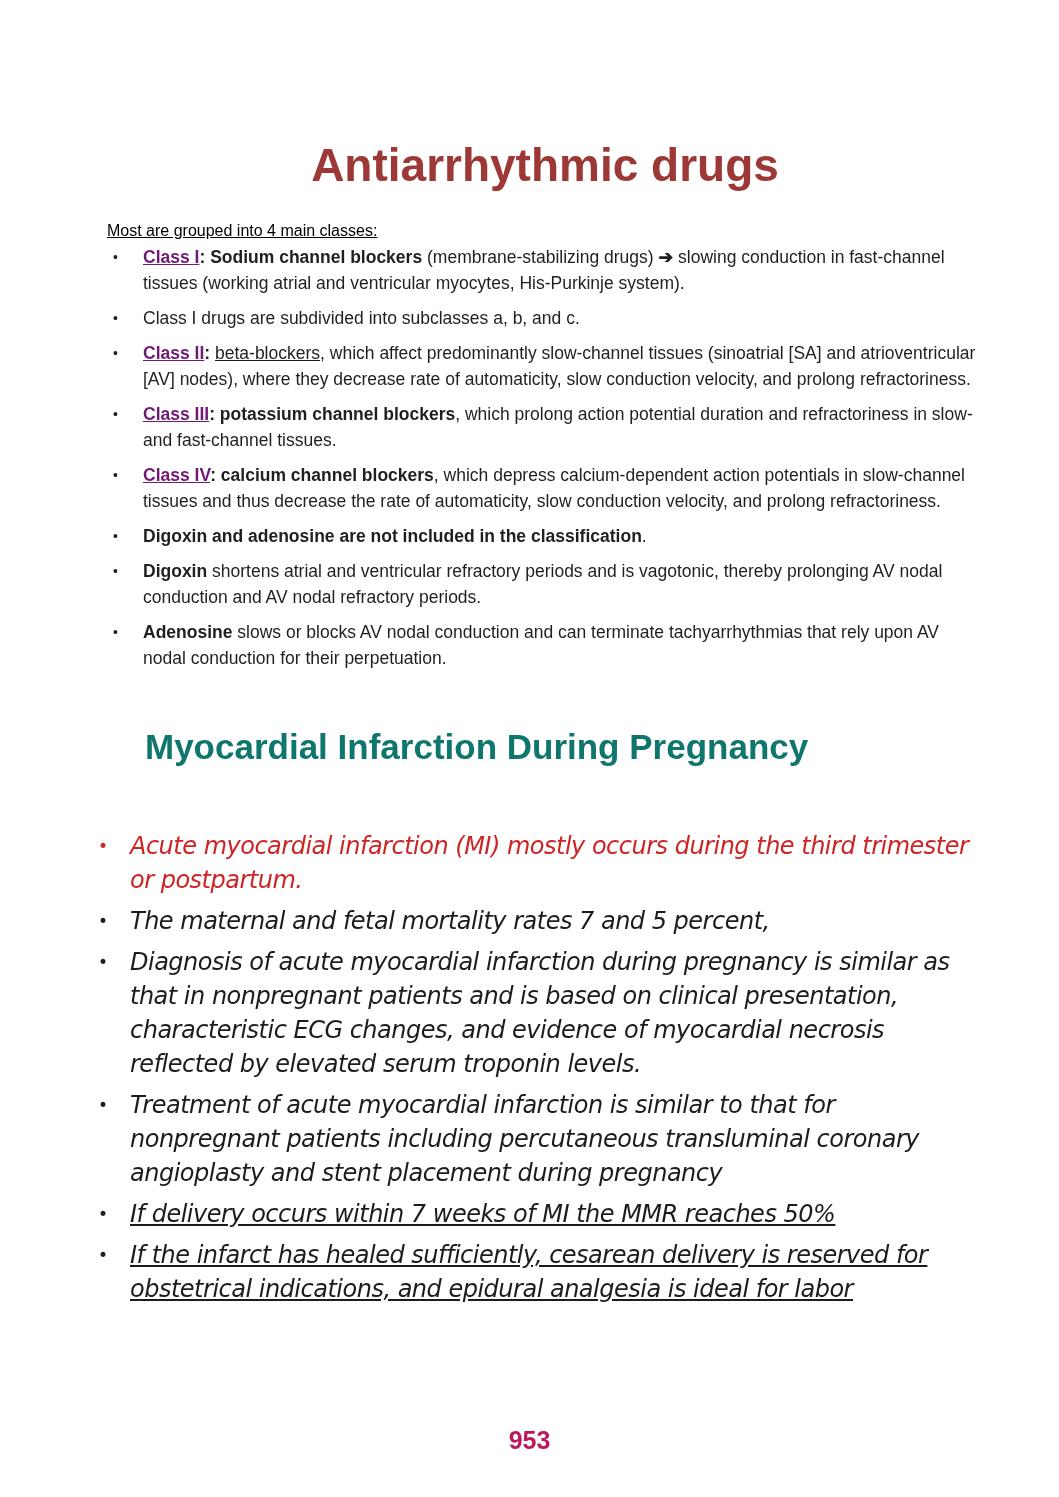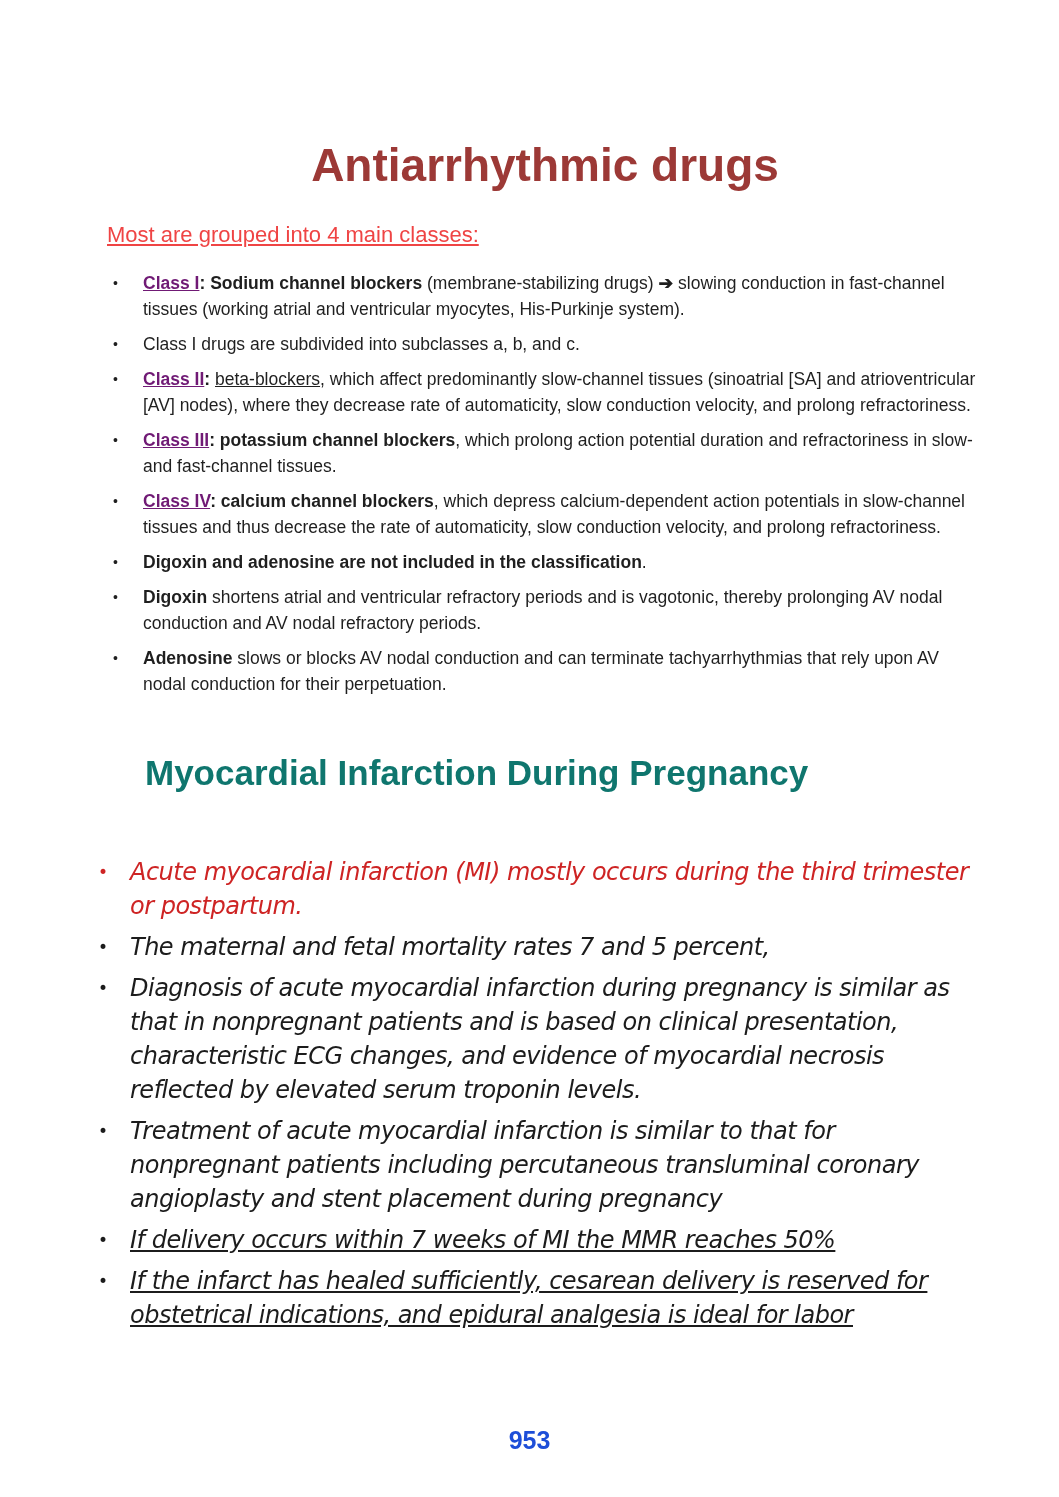--- a/index.html
+++ b/index.html
@@ -20,24 +20,24 @@
   }
   .main-title {
     text-align: center;
     font-size: 46px;
     font-weight: bold;
     color: #9c3936;
     letter-spacing: 0px;
     margin-bottom: 30px;
   }
   .intro {
-    font-size: 22px;
+    font-size: 16px;
     text-decoration: underline;
-    margin-bottom: 22px;
-    color: #ef4444;
+    margin-bottom: 4px;
+    color: #000000;
   }
   ul { list-style: none; }
   .print-item {
     display: flex;
     margin-bottom: 9px;
     font-size: 17.5px;
     line-height: 26px;
   }
   .print-item .bullet {
     flex: 0 0 36px;
@@ -83,21 +83,21 @@
   .note-red .bullet { color: #ce2424; }
   .note-underline .note-text { text-decoration: underline; }
   .page-number {
     position: absolute;
     bottom: 42px;
     left: 0;
     width: 100%;
     text-align: center;
     font-size: 25px;
     font-weight: bold;
-    color: #1d4ed8;
+    color: #be185d;
   }
 </style>
 </head>
 <body>
 
 <div class="page">
   <h1 class="main-title">Antiarrhythmic drugs</h1>
   <p class="intro">Most are grouped into 4 main classes:</p>
   <ul class="classes-list" id="classes-list">
       <li class="print-item">

